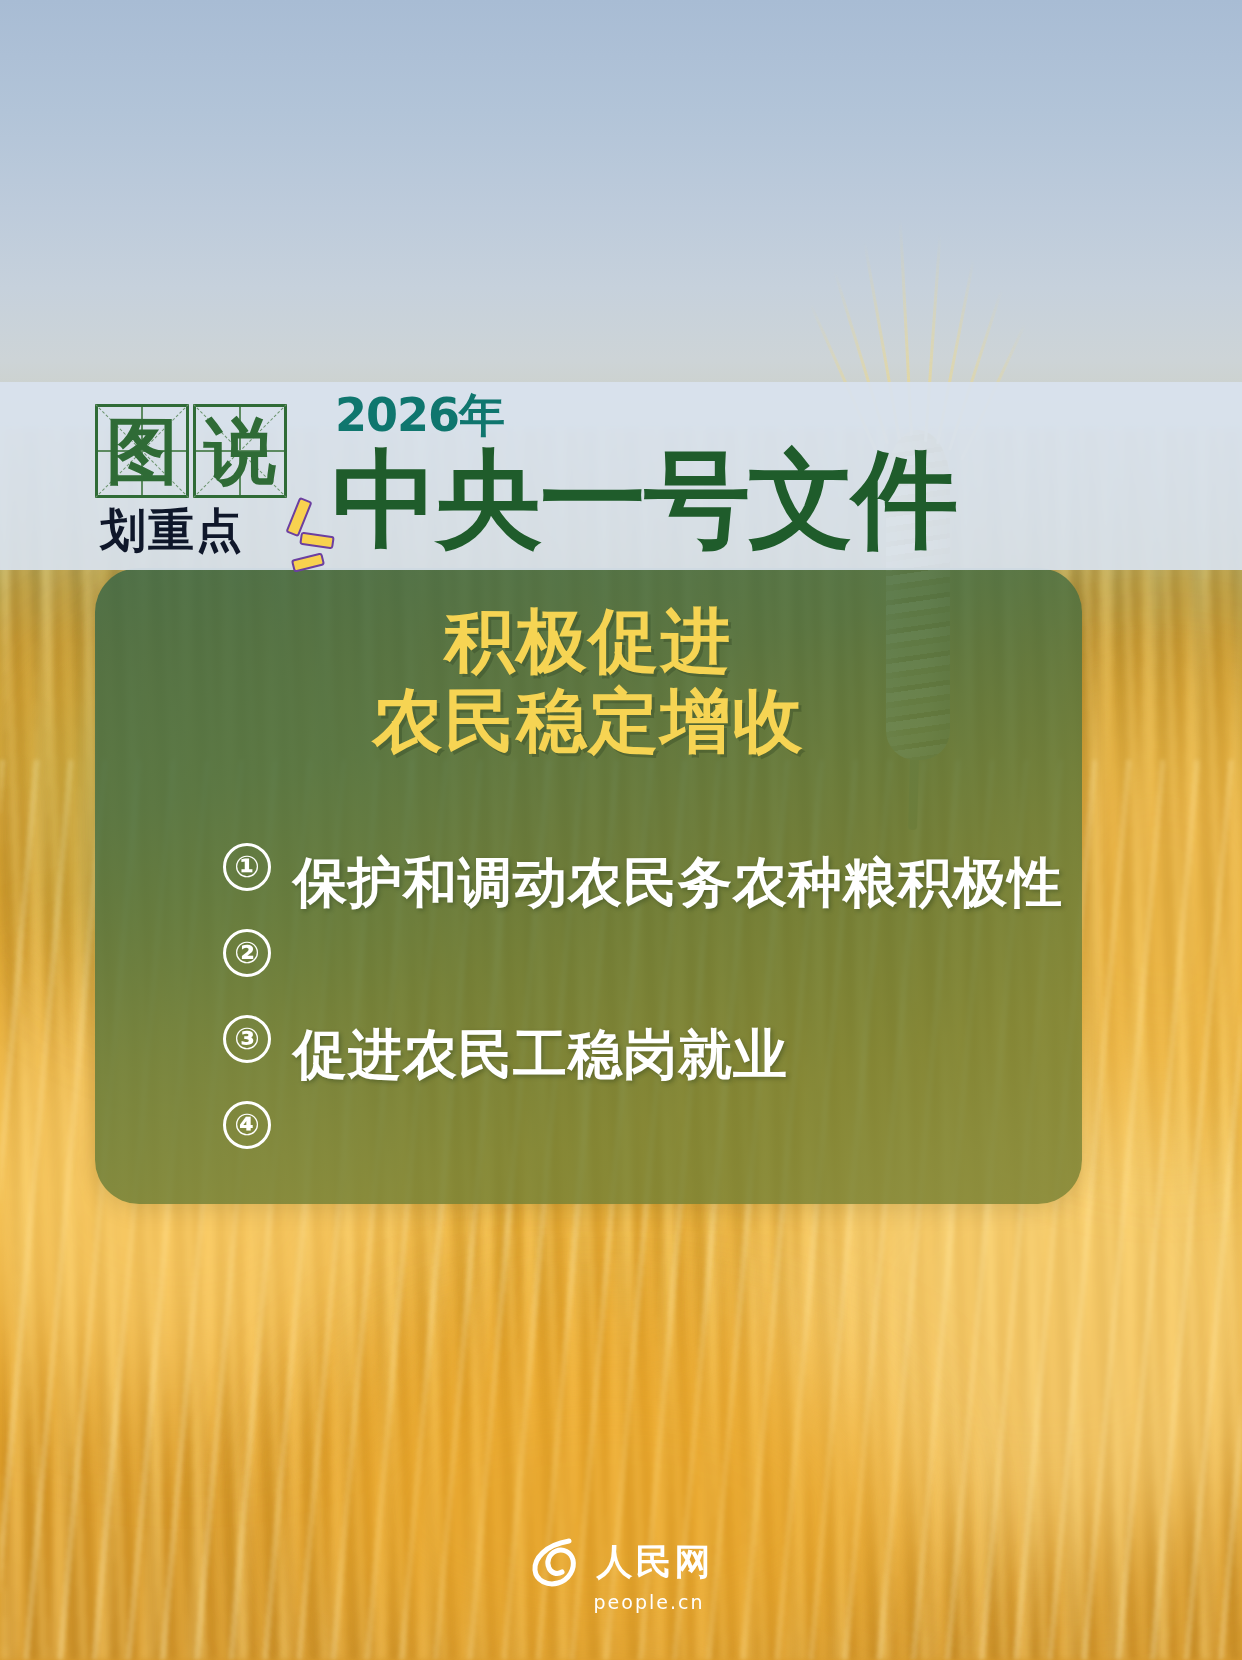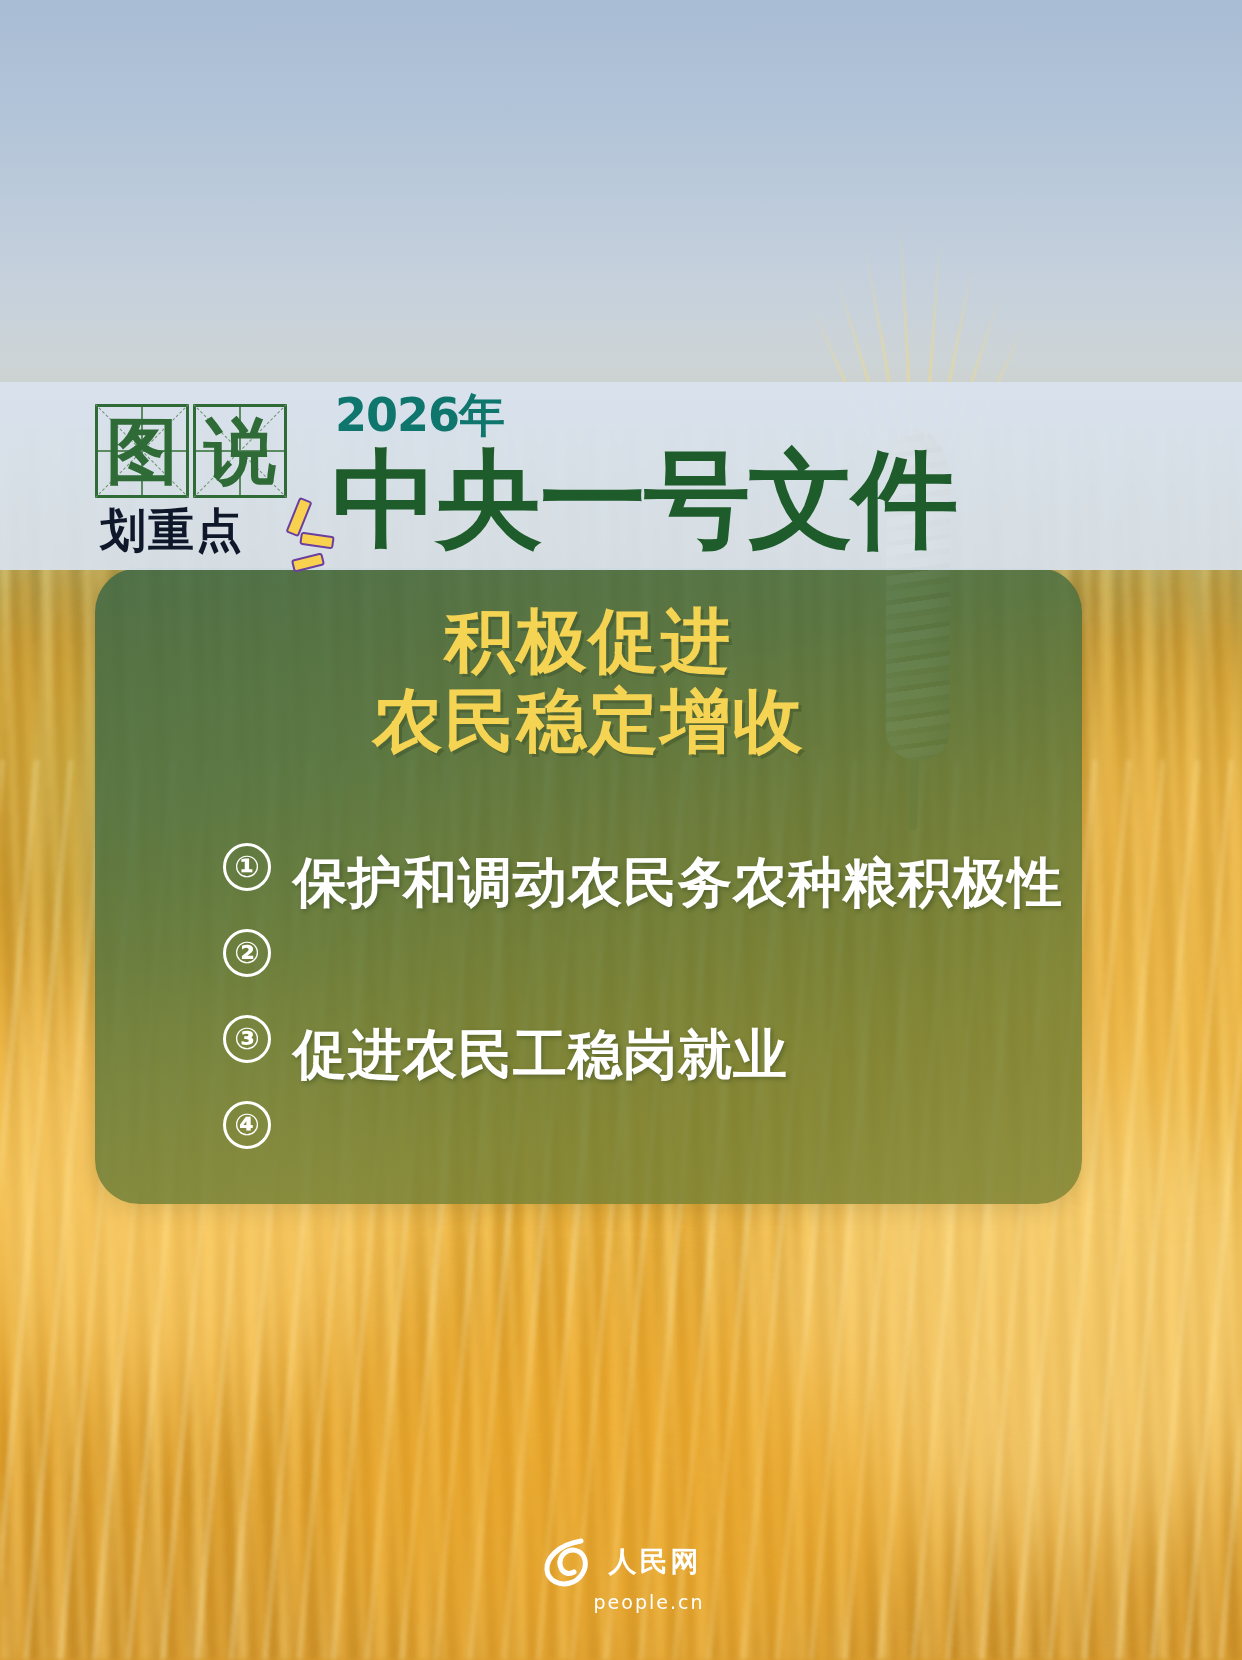--- a/index.html
+++ b/index.html
@@ -216,21 +216,21 @@
   
   .footer {
     position:absolute; left:0; right:0; bottom:48px; z-index:5;
     display:flex; flex-direction:column; align-items:center; gap:4px;
   }
   .logorow { display:flex; align-items:center; gap:14px; }
   .swoosh {
     width:54px; height:54px; position:relative;
   }
   .logotext {
-    font-size:28px; font-weight:700; color:#ffffff; letter-spacing:3px; line-height:1;
+    font-size:36px; font-weight:700; color:#ffffff; letter-spacing:3px; line-height:1;
     font-family:"DejaVu Sans","Liberation Sans",sans-serif;
   }
   .logosub {
     font-size:19px; color:#ffffff; letter-spacing:2px; line-height:1;
     font-family:"DejaVu Sans","Liberation Sans",sans-serif;
     margin-left:56px;
   }
 </style>
 </head>
 <body>

